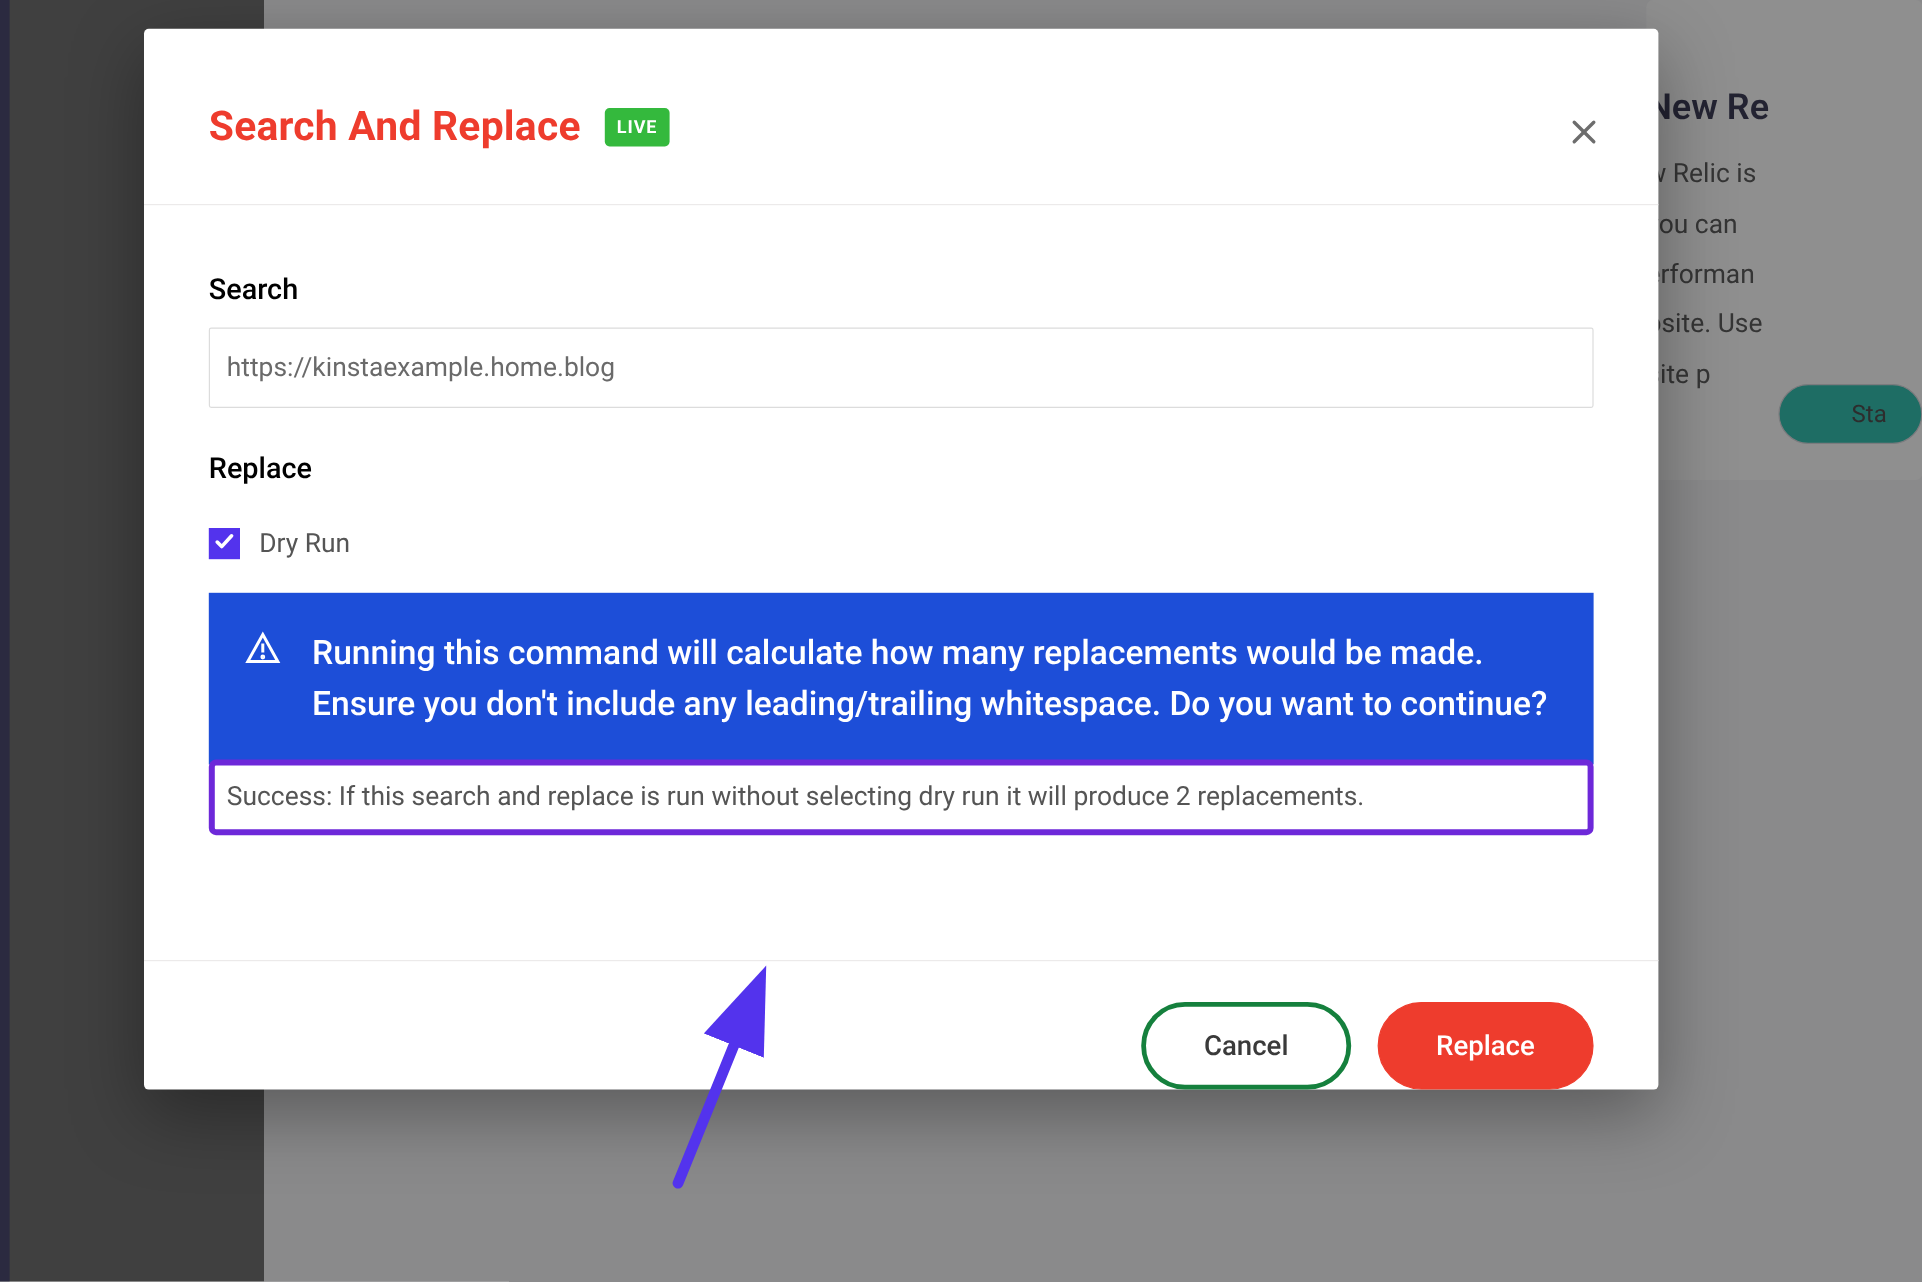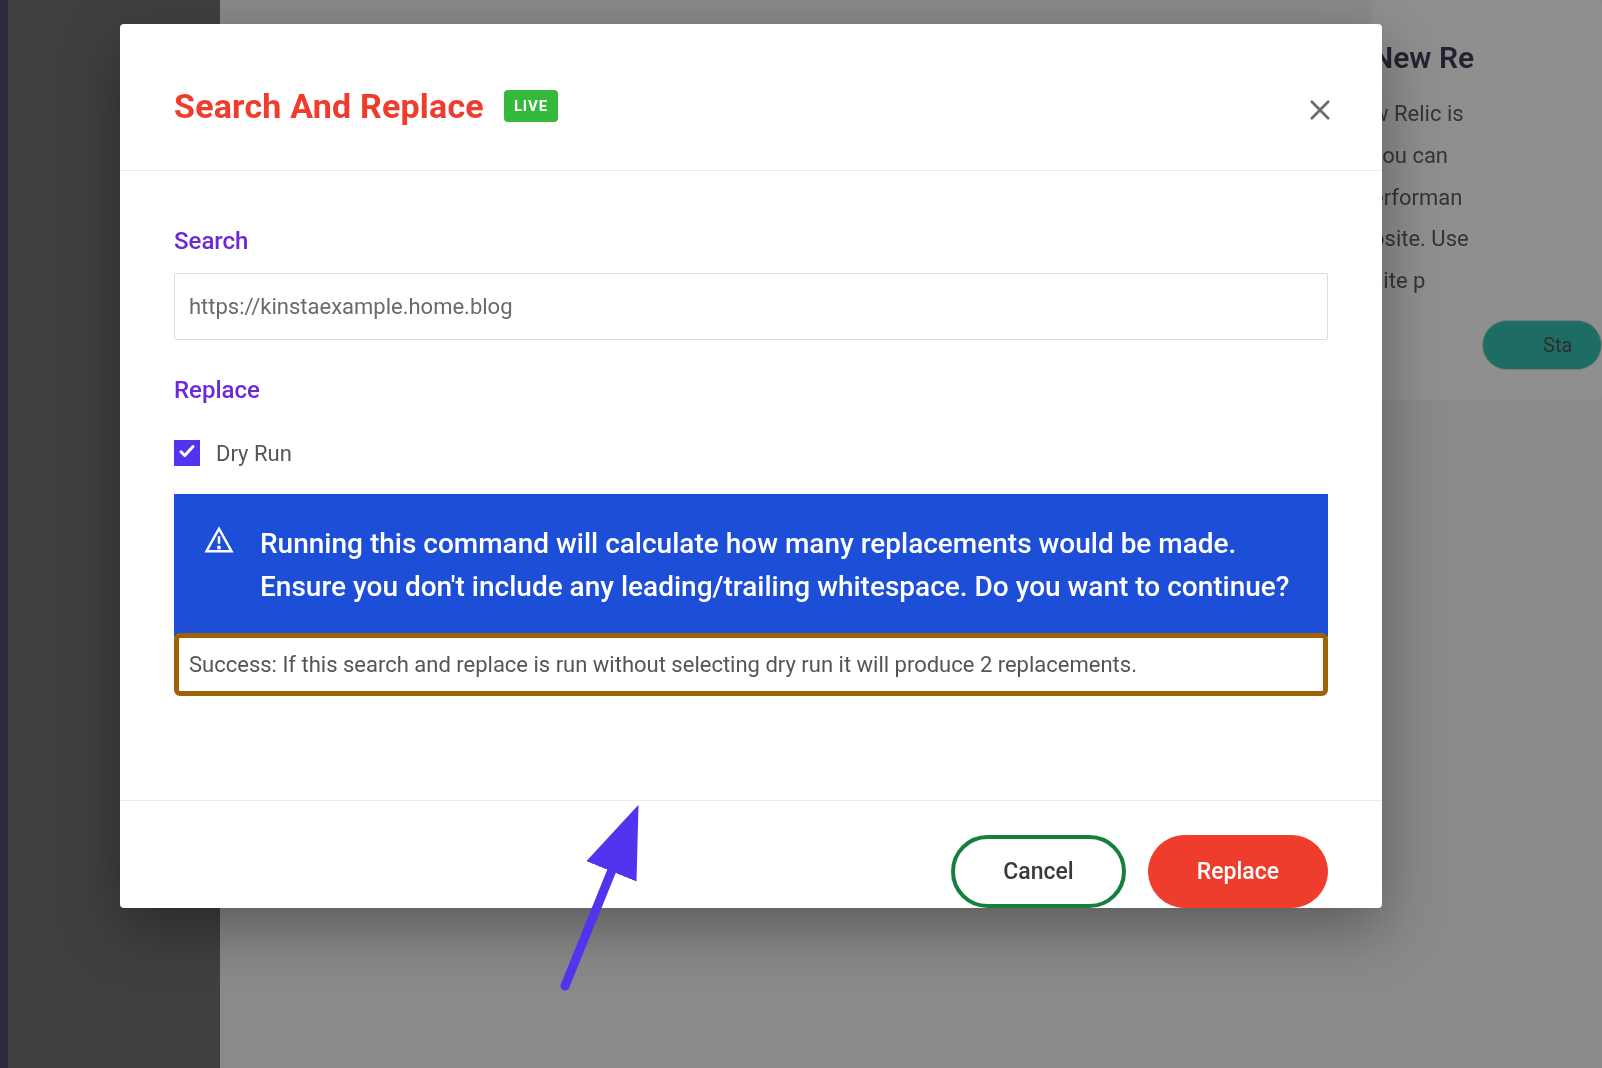--- a/index.html
+++ b/index.html
@@ -32,20 +32,21 @@
       border-radius: 6px;
       padding: 40px 0 0 0;
       color: #2b2b4a;
     }
     .bg-card-title {
       font-size: 30px;
       font-weight: 600;
       color: #1f1f3d;
       margin-bottom: 18px;
       white-space: nowrap;
+      margin-top: 32px;
     }
     .bg-card-body {
       font-size: 22px;
       line-height: 1.9;
       color: #444;
       white-space: nowrap;
     }
     .bg-button {
       position: absolute;
       right: 0; top: 320px;
@@ -103,21 +104,21 @@
       width: 28px; height: 28px;
       cursor: pointer;
       color: #6d6d6d;
     }
     .close-btn svg { width: 100%; height: 100%; display: block; }
     .modal-body {
       padding: 56px 54px 10px 54px;
       flex: 1;
     }
     .field-label {
-      color: #6d28d9;
+      color: #000000;
       font-size: 24px;
       font-weight: 500;
       margin-bottom: 18px;
     }
     .text-input {
       width: 100%;
       border: 1px solid #dcdcdc;
       border-radius: 2px;
       font-size: 22px;
       color: #6a6a6a;
@@ -151,21 +152,21 @@
       padding: 28px 30px 28px 30px;
       display: flex;
       gap: 26px;
       font-size: 28px;
       line-height: 1.55;
       font-weight: 500;
     }
     .warning-icon { flex-shrink: 0; width: 30px; height: 30px; margin-top: 2px; }
     .warning-icon svg { width: 100%; height: 100%; }
     .success-row {
-      border: 5px solid #a16207;
+      border: 5px solid #6d28d9;
       border-radius: 6px;
       margin-top: -4px;
       padding: 14px 10px;
       font-size: 22px;
       color: #555;
       position: relative;
       z-index: 2;
       background: #fff;
     }
     .arrow-annot {

